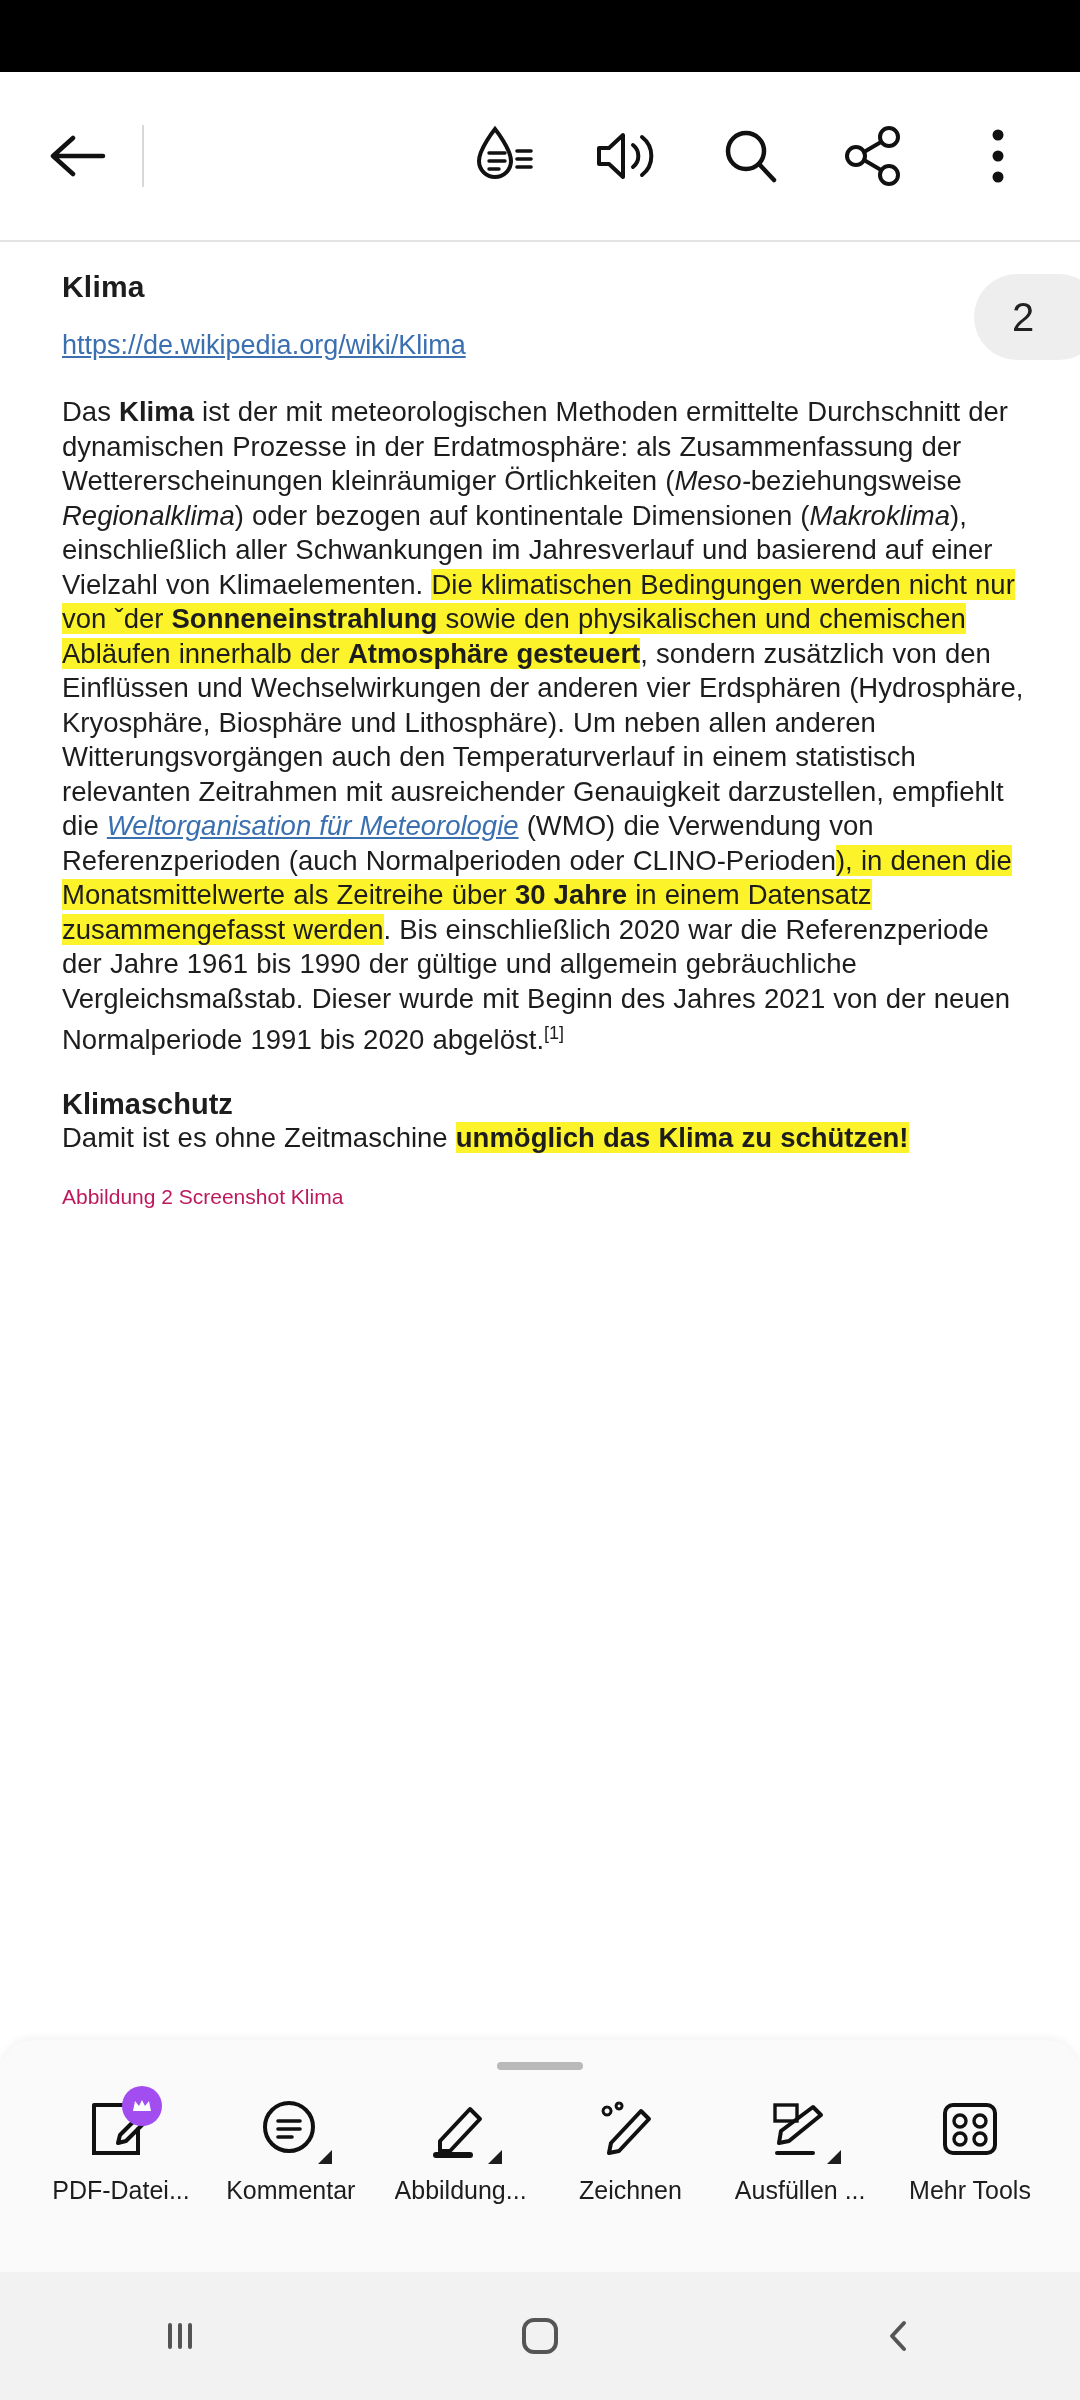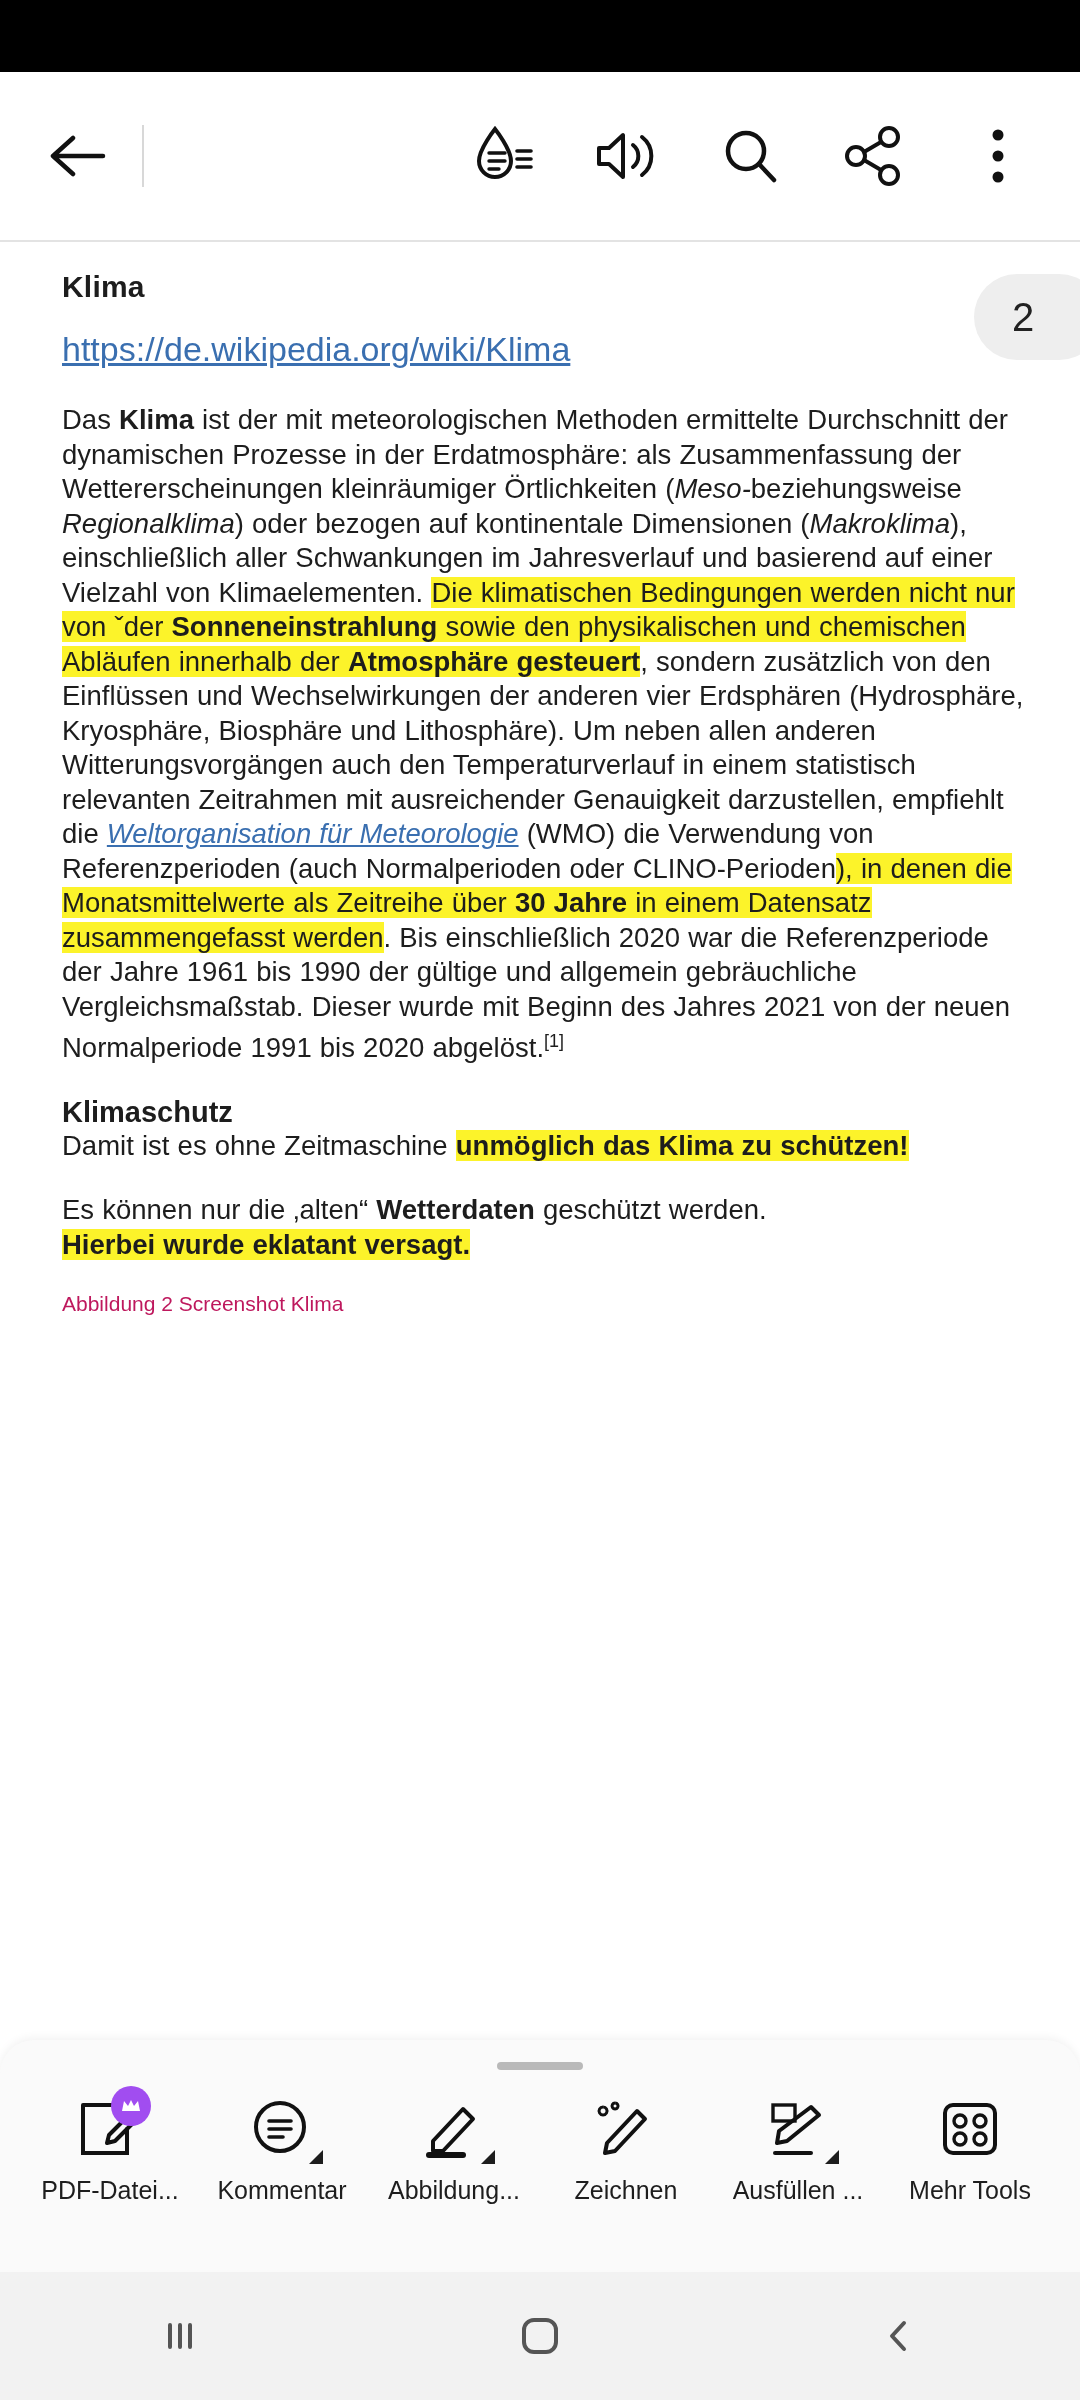--- a/index.html
+++ b/index.html
@@ -82,21 +82,21 @@
   }
   .doc h2.heading {
     font-size: 30px;
     font-weight: bold;
     color: #1d1d1d;
     margin-bottom: 26px;
     letter-spacing: 0.2px;
   }
   .doc a.urllink {
     display: inline-block;
-    font-size: 34px;
+    font-size: 27px;
     color: #3a6fb0;
     text-decoration: underline;
     margin-bottom: 34px;
   }
   .body-par {
     font-size: 27.5px;
     line-height: 34.5px;
     color: #1d1d1d;
     text-align: left;
     margin-bottom: 30px;
@@ -140,21 +140,21 @@
     width: 86px;
     height: 8px;
     border-radius: 4px;
     background: #b9b9b9;
     margin: 22px auto 0 auto;
   }
   .tool-row {
     display: flex;
     align-items: flex-end;
     justify-content: space-between;
-    padding: 22px 26px 0 26px;
+    padding: 22px 26px 0 37px;
   }
   .tool-item {
     width: 168px;
     display: flex;
     flex-direction: column;
     align-items: center;
   }
   .tool-icon {
     position: relative;
     width: 86px;
@@ -280,23 +280,20 @@
       <span>Das </span><span class="bold">Klima</span><span> ist der mit meteorologischen Methoden ermittelte Durchschnitt der dynamischen Prozesse in der Erdatmosphäre: als Zusammenfassung der Wettererscheinungen kleinräumiger Örtlichkeiten (</span><span class="ital">Meso-</span><span>beziehungsweise </span><span class="ital">Regionalklima</span><span>) oder bezogen auf kontinentale Dimensionen (</span><span class="ital">Makroklima</span><span>), einschließlich aller Schwankungen im Jahresverlauf und basierend auf einer Vielzahl von Klimaelementen. </span><span class="hl">Die klimatischen Bedingungen werden nicht nur von ˇder </span><span class="hl bold">Sonneneinstrahlung</span><span class="hl"> sowie den physikalischen und chemischen Abläufen innerhalb der </span><span class="hl bold">Atmosphäre gesteuert</span><span>, sondern zusätzlich von den Einflüssen und Wechselwirkungen der anderen vier Erdsphären (Hydrosphäre, Kryosphäre, Biosphäre und Lithosphäre). Um neben allen anderen Witterungsvorgängen auch den Temperaturverlauf in einem statistisch relevanten Zeitrahmen mit ausreichender Genauigkeit darzustellen, empfiehlt die </span><span class="lnk">Weltorganisation für Meteorologie</span><span> (WMO) die Verwendung von Referenzperioden (auch Normalperioden oder CLINO-Perioden</span><span class="hl">), in denen die Monatsmittelwerte als Zeitreihe über </span><span class="hl bold">30 Jahre</span><span class="hl"> in einem Datensatz zusammengefasst werden</span><span>. Bis einschließlich 2020 war die Referenzperiode der Jahre 1961 bis 1990 der gültige und allgemein gebräuchliche Vergleichsmaßstab. Dieser wurde mit Beginn des Jahres 2021 von der neuen Normalperiode 1991 bis 2020 abgelöst.</span><span class="sup">[1]</span>
     </p>
 
 
     <h3 class="sub-heading">Klimaschutz</h3>
 
     <p class="body-par">
       <span>Damit ist es ohne Zeitmaschine </span><span class="hl bold">unmöglich das Klima zu schützen!</span>
     </p>
 
-    <p class="body-par">
-      <span>Es können nur die ‚alten“ </span><span class="bold">Wetterdaten</span><span> geschützt werden.</span><br><span class="hl bold">Hierbei wurde eklatant versagt.</span>
-    </p>
 
     <div class="caption">Abbildung 2 Screenshot Klima</div>
   </div>
 
   <div class="sheet">
     <div class="grabber"></div>
     <div class="tool-row">
 
       <div class="tool-item">
         <div class="tool-icon">

